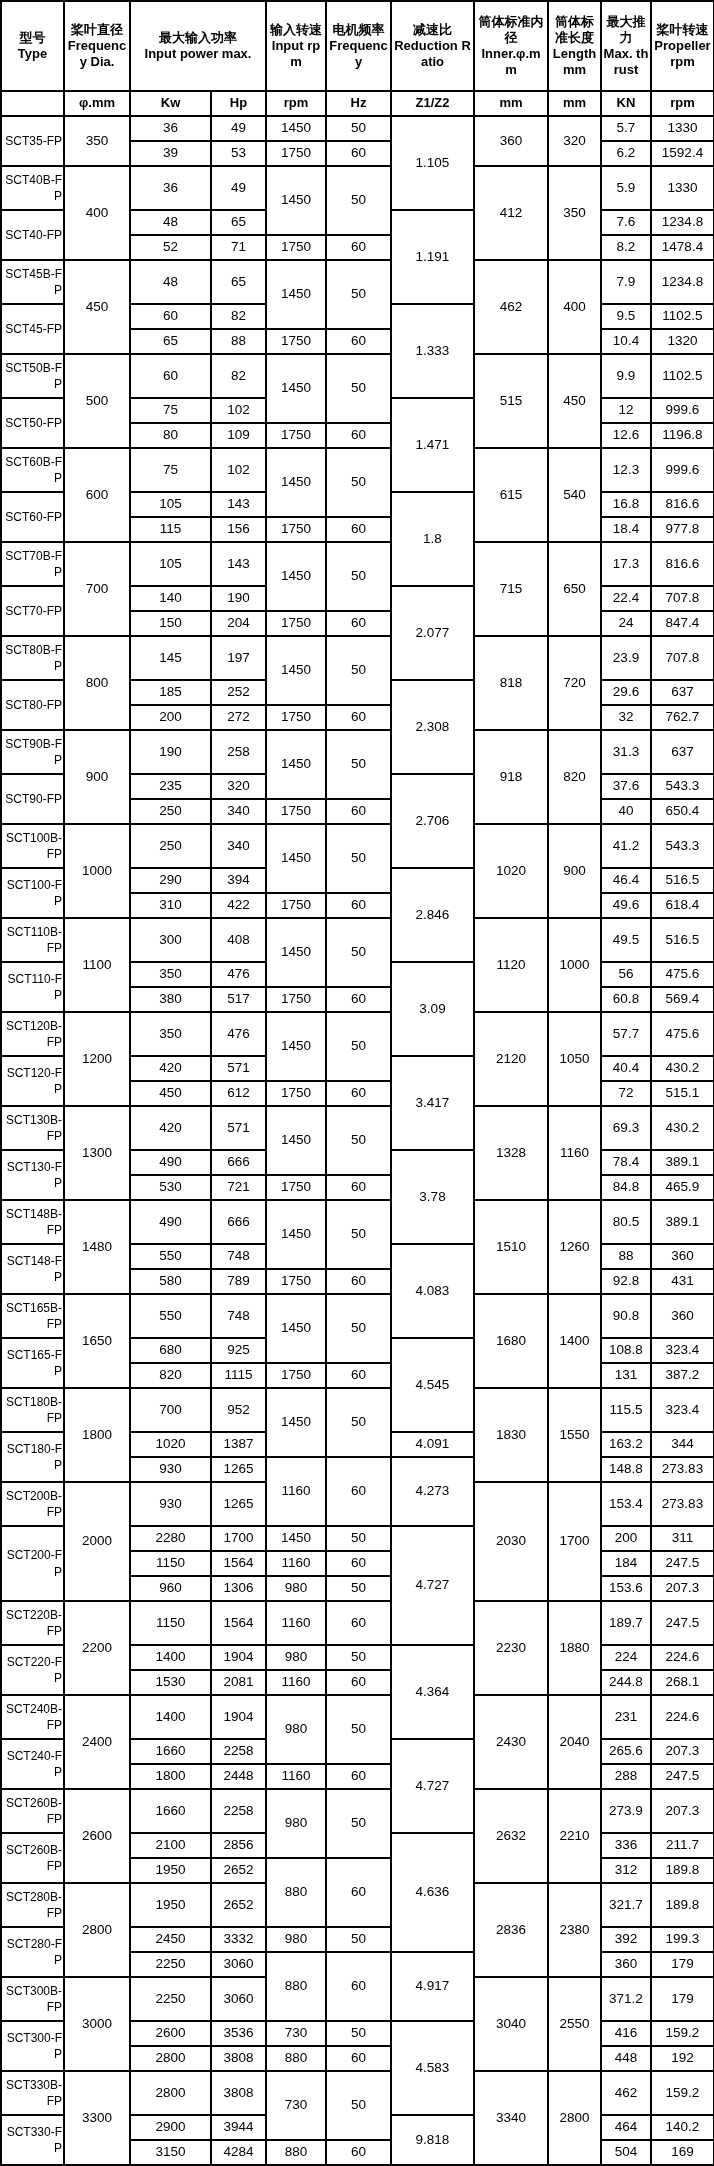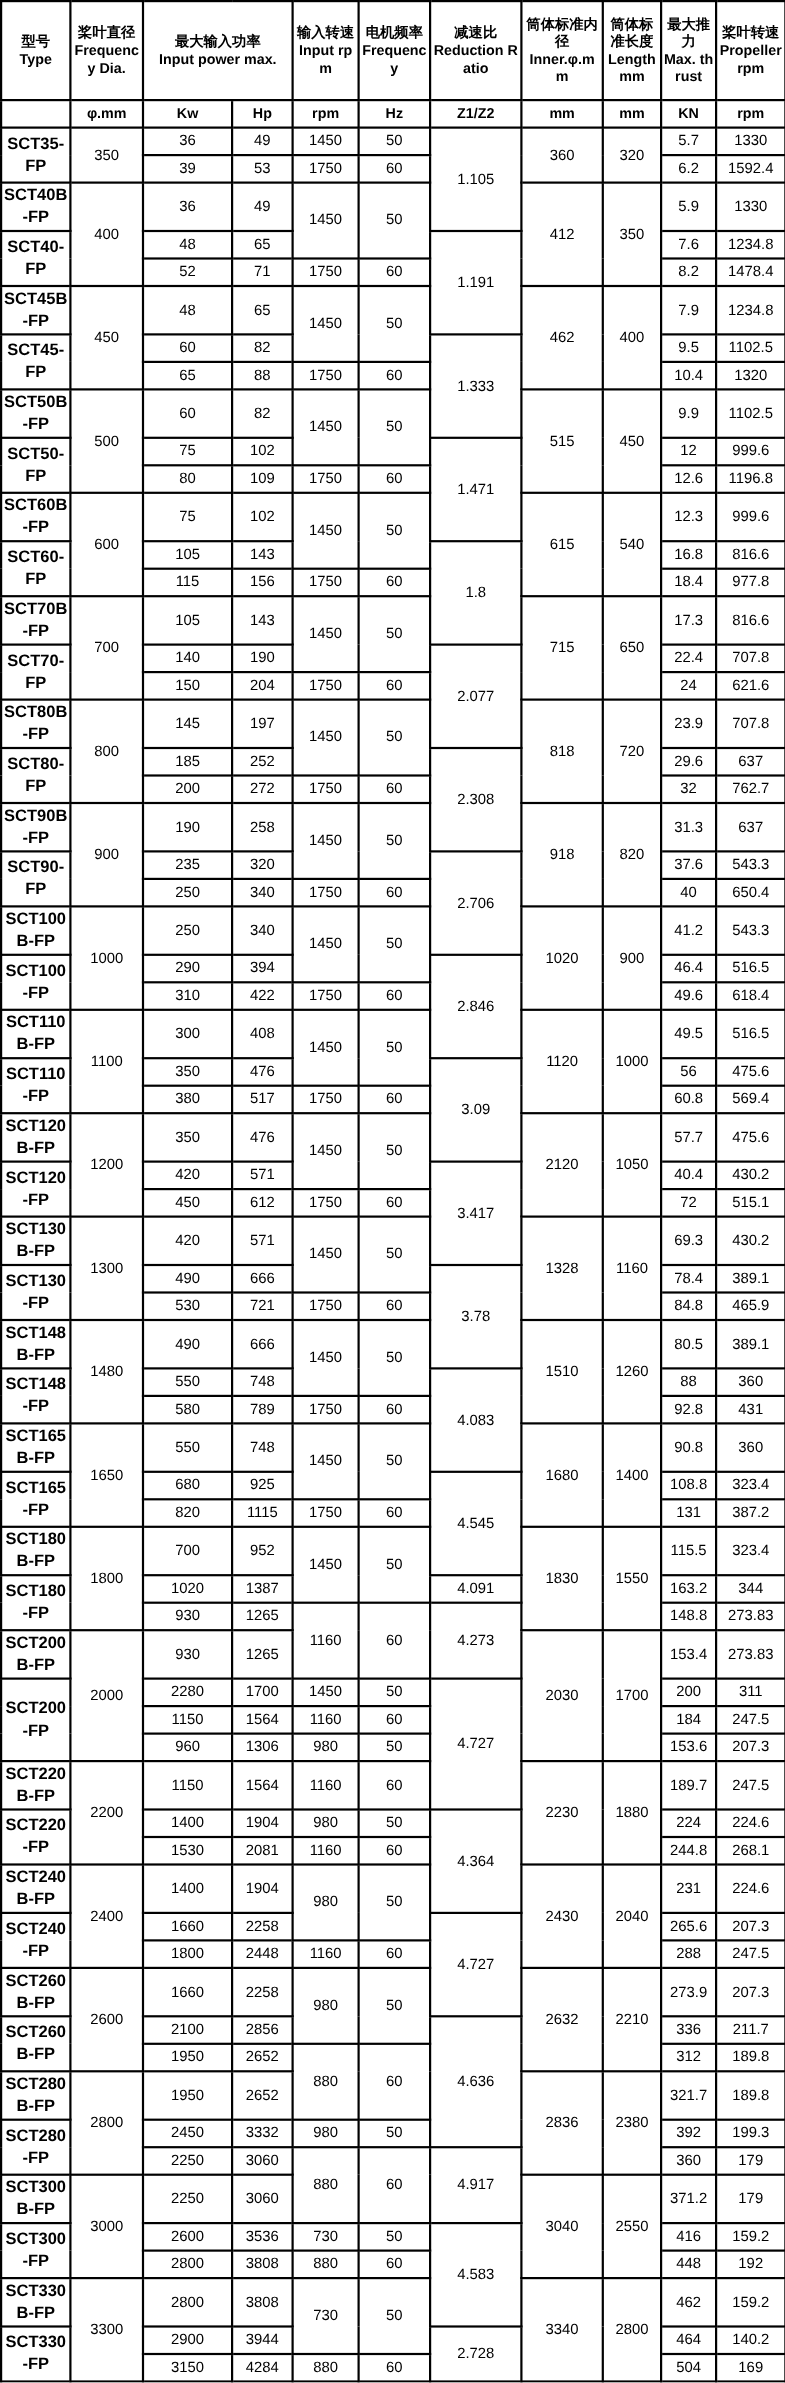--- a/index.html
+++ b/index.html
@@ -4,21 +4,21 @@
 <style>
   html,body{margin:0;padding:0;background:#fff;}
   body{width:714px;font-family:"Liberation Sans","DejaVu Sans",sans-serif;color:#000;}
   table{border-collapse:collapse;table-layout:fixed;width:713px;margin:0;}
   th,td{border:2px solid #000;text-align:center;vertical-align:middle;
         padding:0 1px;overflow:hidden;line-height:1.25;}
   thead th{font-weight:bold;font-size:13px;word-break:break-all;background:#fff;}
   tr.hdr-main{height:90px;}
   tr.hdr-units{height:25px;}
   tbody td{font-size:13.5px;font-weight:normal;}
-  td.model{font-weight:bold;font-size:15px;word-break:break-all;line-height:1.35;}
+  td.model{font-weight:normal;font-size:12px;word-break:break-all;line-height:1.35;text-align:right;}
   tr.norm{height:25px;}
   tr.tall{height:44px;}
 </style>
 </head>
 <body>
 
 <table>
   <colgroup>
     <col style="width:63px">
       <col style="width:66px">
@@ -242,21 +242,21 @@
         <td rowspan="3">2.077</td>
         <td>22.4</td>
         <td>707.8</td>
       </tr>
       <tr class="norm">
         <td>150</td>
         <td>204</td>
         <td>1750</td>
         <td>60</td>
         <td>24</td>
-        <td>621.6</td>
+        <td>847.4</td>
       </tr>
       <tr class="tall">
         <td class="model">SCT80B-FP</td>
         <td rowspan="3">800</td>
         <td>145</td>
         <td>197</td>
         <td rowspan="2">1450</td>
         <td rowspan="2">50</td>
         <td rowspan="3">818</td>
         <td rowspan="3">720</td>
@@ -691,21 +691,21 @@
         <td rowspan="2">50</td>
         <td rowspan="3">3340</td>
         <td rowspan="3">2800</td>
         <td>462</td>
         <td>159.2</td>
       </tr>
       <tr class="norm">
         <td rowspan="2" class="model">SCT330-FP</td>
         <td>2900</td>
         <td>3944</td>
-        <td rowspan="2">2.728</td>
+        <td rowspan="2">9.818</td>
         <td>464</td>
         <td>140.2</td>
       </tr>
       <tr class="norm">
         <td>3150</td>
         <td>4284</td>
         <td>880</td>
         <td>60</td>
         <td>504</td>
         <td>169</td>

